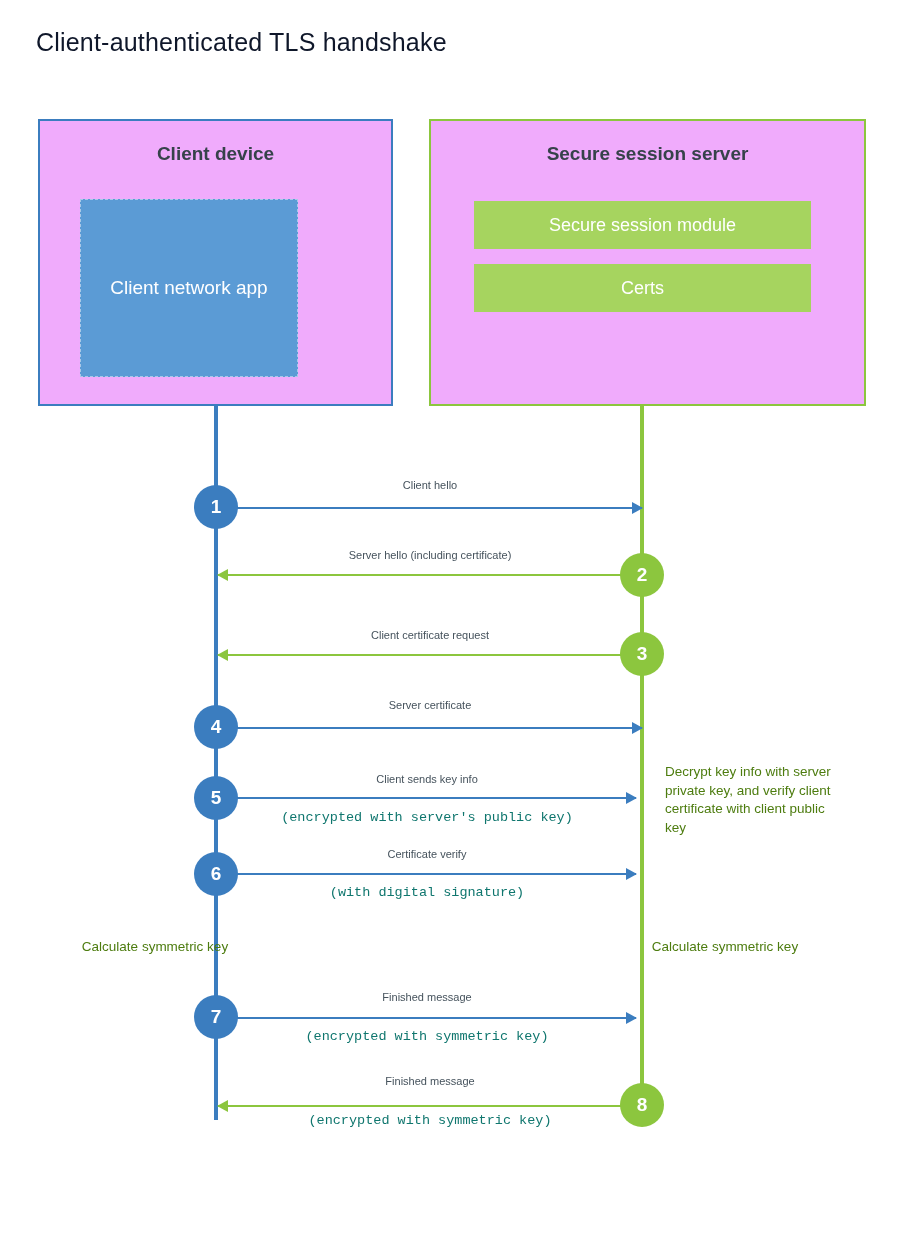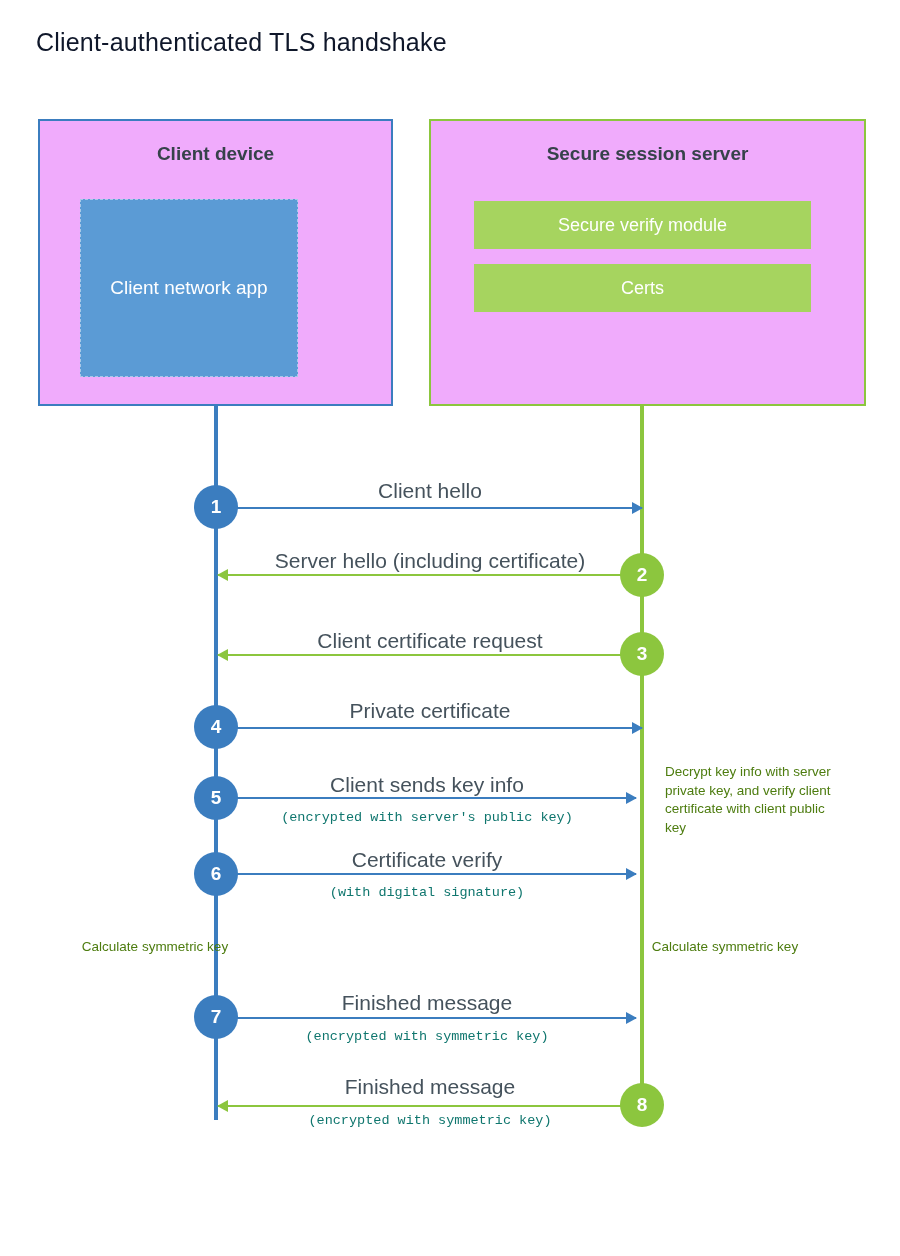--- a/index.html
+++ b/index.html
@@ -147,21 +147,21 @@
     align-items: center;
     justify-content: center;
   }
   .step-circle.blue { background: #3b7dbf; }
   .step-circle.green { background: #8cc63e; }
 
   
   .msg-label {
     position: absolute;
     text-align: center;
-    font-size: 21px;
+    font-size: 11px;
     color: #45525c;
     white-space: nowrap;
   }
   .msg-sub {
     position: absolute;
     text-align: center;
     font-size: 13.5px;
     color: #0f766e;
     white-space: nowrap;
     font-family: Liberation Mono, monospace;
@@ -179,21 +179,21 @@
 
 <div class="page-title">Client-authenticated TLS handshake</div>
 
 <div class="party-box" id="client-box">
   <div class="party-title">Client device</div>
   <div class="client-app">Client network app</div>
 </div>
 
 <div class="party-box" id="server-box">
   <div class="party-title">Secure session server</div>
-  <div class="server-item i0">Secure verify module</div>
+  <div class="server-item i0">Secure session module</div>
   <div class="server-item i1">Certs</div>
 </div>
 
 <div class="lifeline" id="client-lifeline"></div>
 <div class="lifeline" id="server-lifeline"></div>
 
 <div class="arrow blue right" style="left:218px; top:507px; width:424px;">
     <span class="head"></span>
   </div>
 <div class="msg-label" style="left:218px; top:479px; width:424px;">Client hello</div>
@@ -207,21 +207,21 @@
 
 <div class="arrow green left" style="left:218px; top:654px; width:424px;">
     <span class="head"></span>
   </div>
 <div class="msg-label" style="left:218px; top:629px; width:424px;">Client certificate request</div>
 <div class="step-circle green" style="left:620px; top:632px;">3</div>
 
 <div class="arrow blue right" style="left:218px; top:727px; width:424px;">
     <span class="head"></span>
   </div>
-<div class="msg-label" style="left:218px; top:699px; width:424px;">Private certificate</div>
+<div class="msg-label" style="left:218px; top:699px; width:424px;">Server certificate</div>
 <div class="step-circle blue" style="left:194px; top:705px;">4</div>
 
 <div class="arrow blue right" style="left:218px; top:797px; width:418px;">
     <span class="head"></span>
   </div>
 <div class="msg-label" style="left:218px; top:773px; width:418px;">Client sends key info</div>
 <div class="msg-sub" style="left:218px; top:810px; width:418px;">(encrypted with server's public key)</div>
 <div class="step-circle blue" style="left:194px; top:776px;">5</div>
 
 <div class="arrow blue right" style="left:218px; top:873px; width:418px;">

